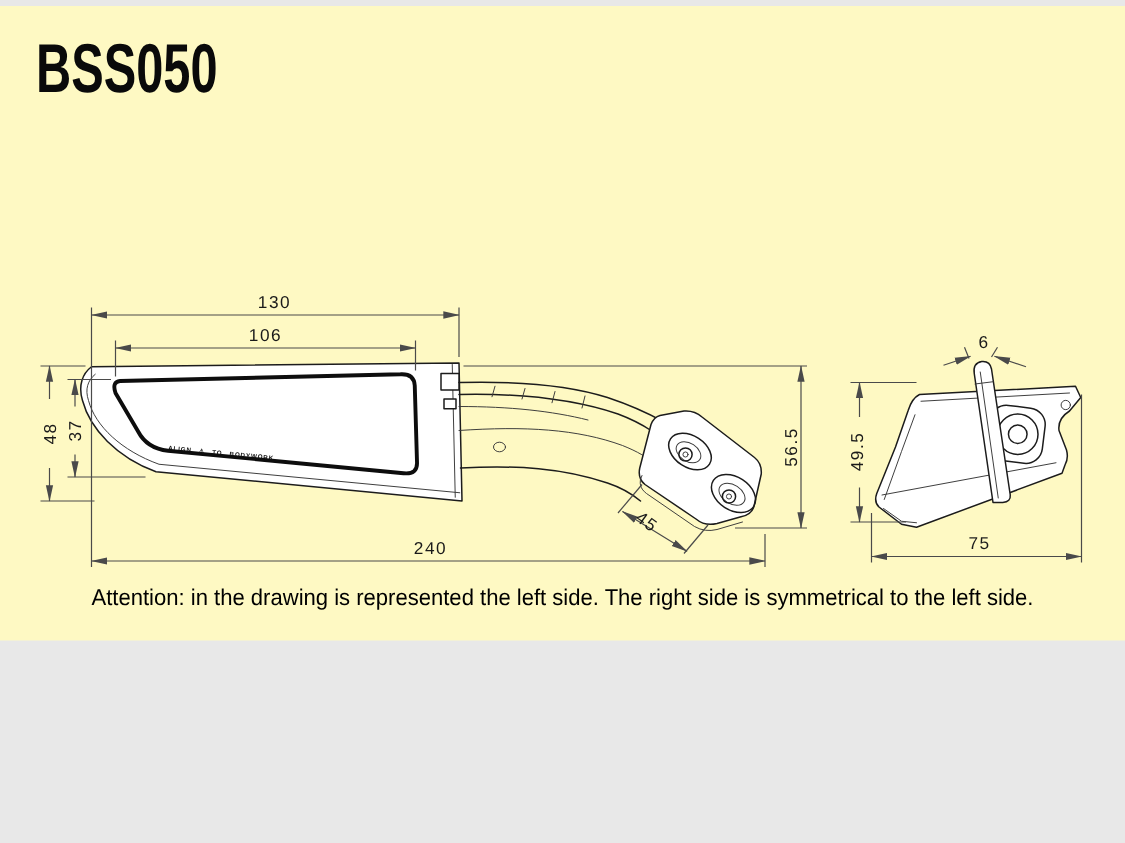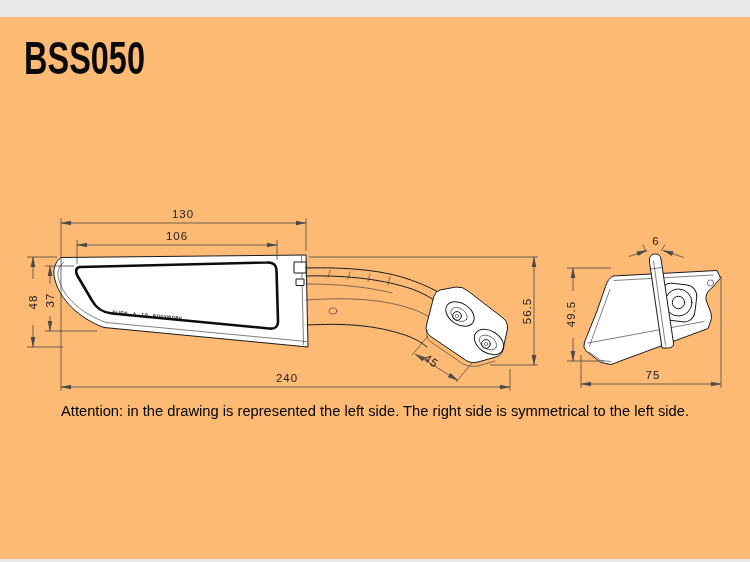--- a/index.html
+++ b/index.html
@@ -1,18 +1,18 @@
 <!DOCTYPE html>
 <html><head>
 <meta charset="utf-8">
 <style>
   html,body{margin:0;padding:0;background:#e8e8e8;}
   .page{
-    position:relative;width:750px;height:542px;background:#fdba74;overflow:hidden;
-    font-family:"Liberation Sans",sans-serif;margin:17px auto;
+    position:relative;width:750px;height:423px;background:#fef9c3;overflow:hidden;
+    font-family:"Liberation Sans",sans-serif;margin:4px auto;
   }
   svg{position:absolute;left:0;top:0;}
   .obj{stroke:#1c1c1c;stroke-width:1;fill:none;stroke-linejoin:round;stroke-linecap:round;}
   .objf{stroke:#1c1c1c;stroke-width:1;fill:#ffffff;stroke-linejoin:round;}
   .thin{stroke:#3a3a3a;stroke-width:.65;fill:none;stroke-linecap:round;}
   .glass{stroke:#0d0d0d;stroke-width:2.6;fill:#ffffff;stroke-linejoin:round;}
   .dim{stroke:#4a4a4a;stroke-width:.8;fill:none;}
   .dimtxt{font-family:"Liberation Sans",sans-serif;font-size:11.5px;fill:#1a1a1a;letter-spacing:1px;}
   .marking{font-family:"Liberation Sans",sans-serif;font-size:4.2px;font-weight:bold;fill:#111;letter-spacing:.55px;word-spacing:3px;}
   .title-txt{font-family:"Liberation Sans",sans-serif;font-weight:bold;font-size:46px;fill:#0a0a0a;}

